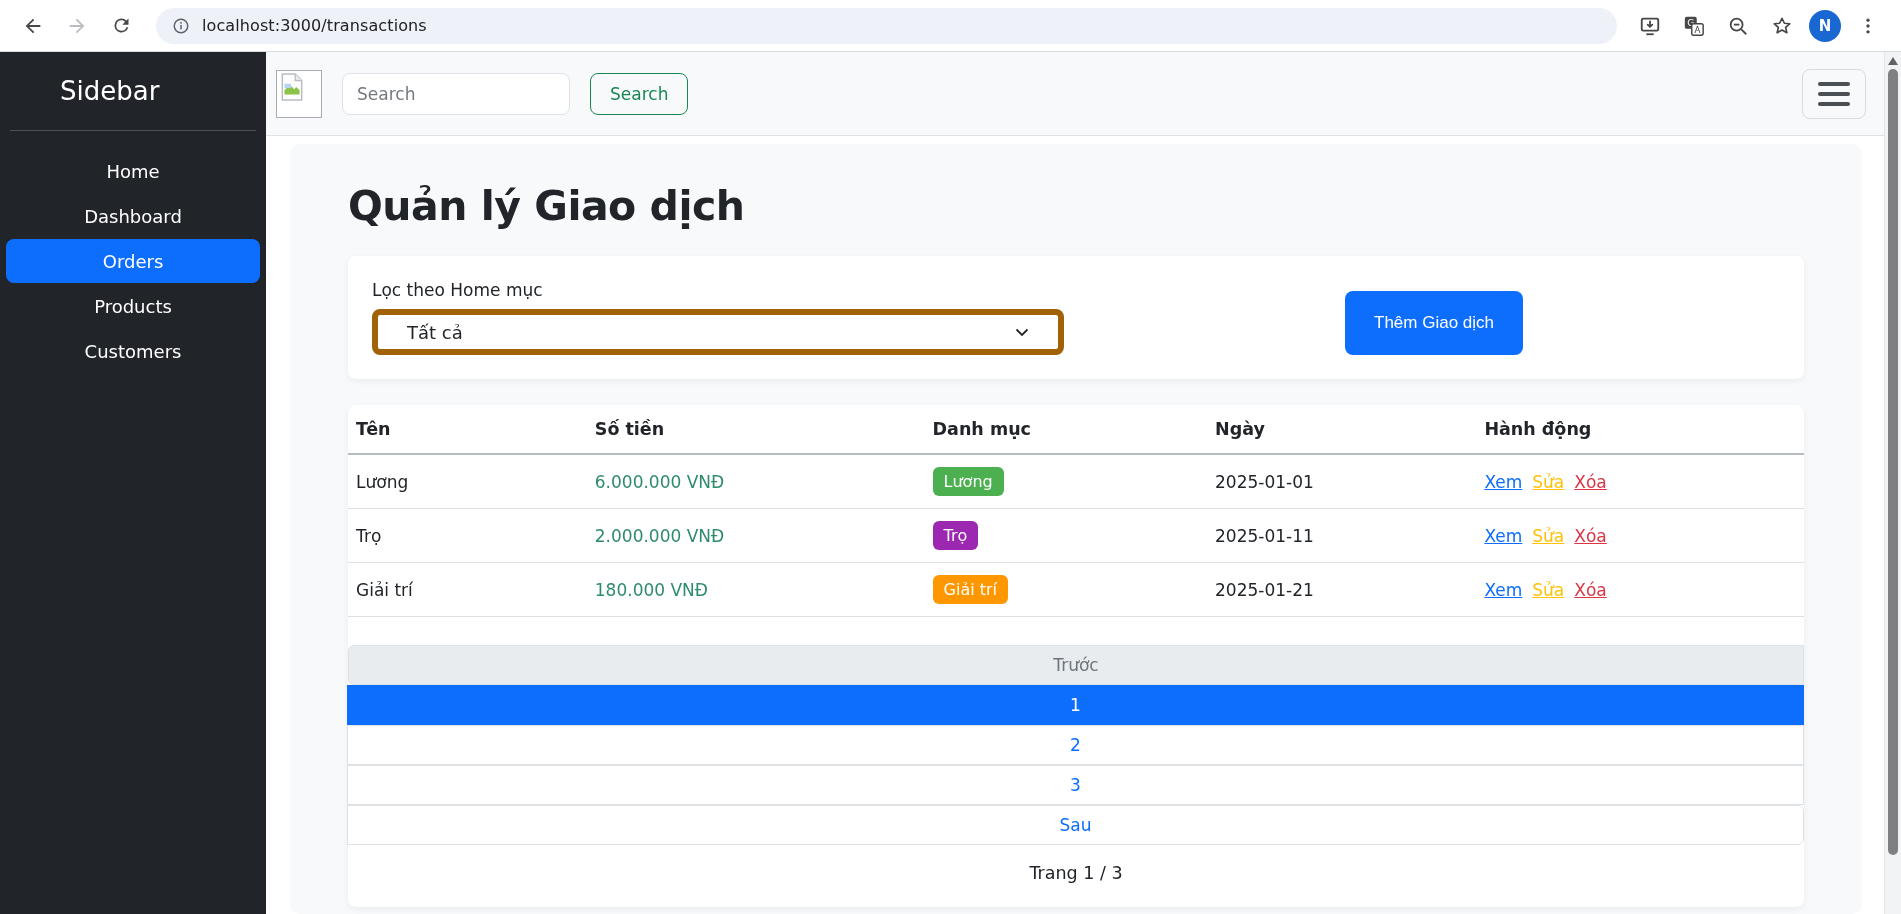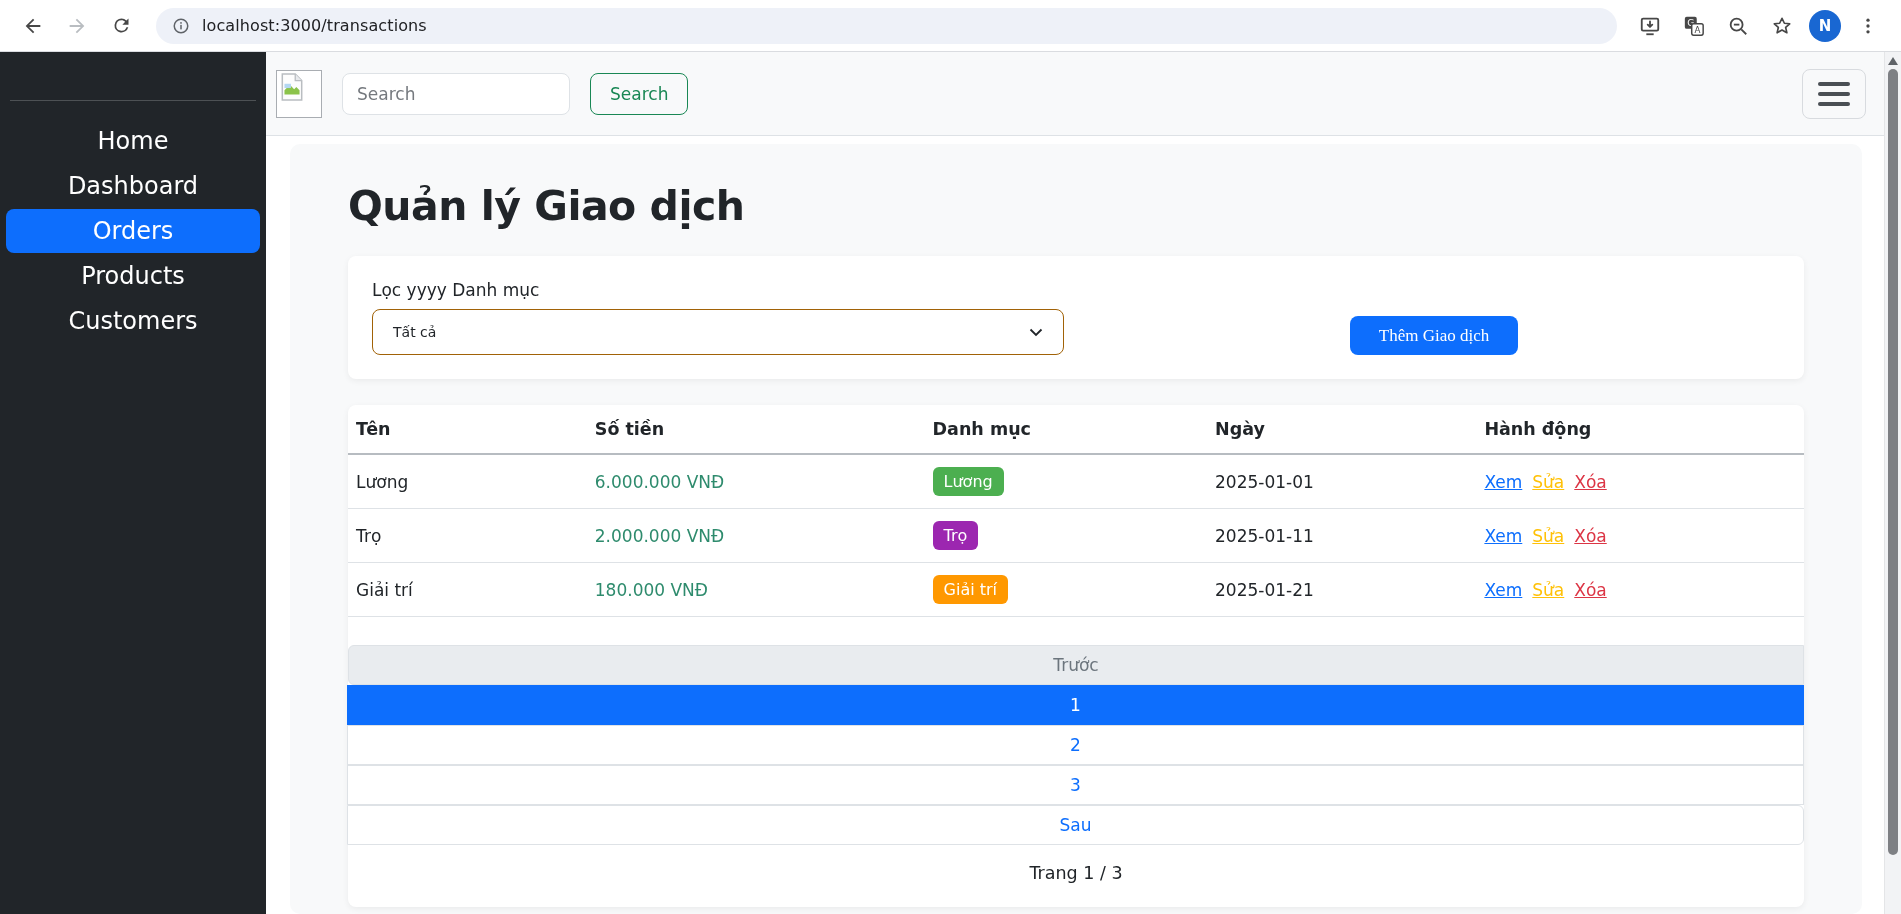--- a/index.html
+++ b/index.html
@@ -20,21 +20,21 @@
             font-size:15px; font-weight:bold; display:flex; align-items:center; justify-content:center; }
 
   
   .page { display:flex; height:862px; }
 
   
   .sidebar { width:266px; background:#212529; color:#fff; flex:0 0 auto; padding-top:24px; }
   .sidebar-title { font-size:26px; padding-left:60px; color:#fff; }
   .sidebar hr { border:none; border-top:1px solid #4d5154; margin:24px 10px 18px 10px; }
   .side-item { height:44px; display:flex; align-items:center; justify-content:center;
-               font-size:24px; color:#fff; margin:1px 6px; border-radius:8px; cursor:pointer;text-align:center; }
+               font-size:18px; color:#fff; margin:1px 6px; border-radius:8px; cursor:pointer;text-align:center; }
   .side-item.active { background:#0d6efd; }
 
   
   .main { flex:1; display:flex; flex-direction:column; background:#fff; min-width:0; }
 
   .topbar { height:84px; background:#f8f9fa; border-bottom:1px solid #dee2e6;
             display:flex; align-items:center; padding:0 10px 0 10px; gap:20px; flex:0 0 auto; }
   .broken-img { width:46px; height:48px; border:1px solid #a9adb2; background:#fff;
                 display:flex; align-items:flex-start; justify-content:flex-start; padding:2px; }
   .search-input { width:228px; height:42px; border:1px solid #dee2e6; border-radius:8px;
@@ -50,26 +50,26 @@
 
   
   .panel { flex:1; background:#f8f9fa; border-radius:10px; margin:8px 22px 0 24px;
            padding:38px 58px 0 58px; overflow:hidden; }
   h1.page-title { font-size:41px; font-weight:bold; color:#212529; margin-bottom:26px; letter-spacing:-.5px; }
 
   .filter-card { background:#fff; border-radius:8px; box-shadow:0 2px 6px rgba(0,0,0,.06);
                  padding:24px; display:flex; gap:24px; }
   .fcol { flex:1; min-width:0; }
   .fcol label { display:block; font-size:17px; margin-bottom:9px; color:#212529; }
-  .control { height:46px; border:1px solid #a16207; border-radius:8px; background:#fff;
-             display:flex; align-items:center; padding:0 20px; font-size:14px; color:#212529;
+  .control { height:46px; border:6px solid #a16207; border-radius:8px; background:#fff;
+             display:flex; align-items:center; padding:0 29px; font-size:18px; color:#212529;
              justify-content:space-between; cursor:pointer; }
   .btn-col { display:flex; align-items:flex-end; justify-content:center; }
-  .add-btn { height:39px; padding:0 29px; background:#0d6efd; color:#fff; border:none;
-             border-radius:8px; font-size:17px; font-family:Liberation Serif, serif; cursor:pointer; }
+  .add-btn { height:64px; padding:0 29px; background:#0d6efd; color:#fff; border:none;
+             border-radius:8px; font-size:17px; font-family:Liberation Sans, sans-serif; cursor:pointer; }
 
   .table-card { background:#fff; border-radius:8px; box-shadow:0 2px 6px rgba(0,0,0,.06);
                 margin-top:26px; padding:0 0 24px 0; }
   table { width:100%; border-collapse:collapse; }
   th { text-align:left; font-size:17.5px; font-weight:bold; color:#212529;
        padding:14px 8px; border-bottom:2px solid #b7bcc1; }
   td { font-size:17px; color:#212529; padding:12px 8px; border-bottom:1px solid #dee2e6; }
   th.w1,td.c1 { width:16.4%;margin-left:30px; } th.w2,td.c2 { width:23.2%; } th.w3,td.c3 { width:19.4%; }
   th.w4,td.c4 { width:18.5%; } th.w5,td.c5 { width:22.5%; }
   td.amount { color:#2e8b6d; }
@@ -157,20 +157,21 @@
         <circle cx="12" cy="5" r="2"></circle>
           <circle cx="12" cy="12" r="2"></circle>
           <circle cx="12" cy="19" r="2"></circle>
       </svg>
     </div>
   </div>
 </div>
 
 <div class="page">
   <aside class="sidebar">
+    <div class="sidebar-title">Sidebar</div>
     <hr>
     <nav id="side-nav">
         <div class="side-item">Home</div>
         <div class="side-item">Dashboard</div>
         <div class="side-item active">Orders</div>
         <div class="side-item">Products</div>
         <div class="side-item">Customers</div>
       </nav>
   </aside>
 
@@ -191,21 +192,21 @@
           <span></span>
           <span></span>
       </button>
     </div>
 
     <div class="panel">
       <h1 class="page-title">Quản lý Giao dịch</h1>
 
       <div class="filter-card">
         <div class="fcol">
-          <label>Lọc yyyy Danh mục</label>
+          <label>Lọc theo Home mục</label>
           <div class="control">
             <span>Tất cả</span>
             <svg width="14" height="9" viewBox="0 0 14 9" fill="none" stroke="#212529" stroke-width="1.8">
                 <path d="M1.5 1.5 7 7l5.5-5.5"></path>
               </svg>
           </div>
         </div>
         <div class="fcol btn-col">
           <button class="add-btn">Thêm Giao dịch</button>
         </div>

